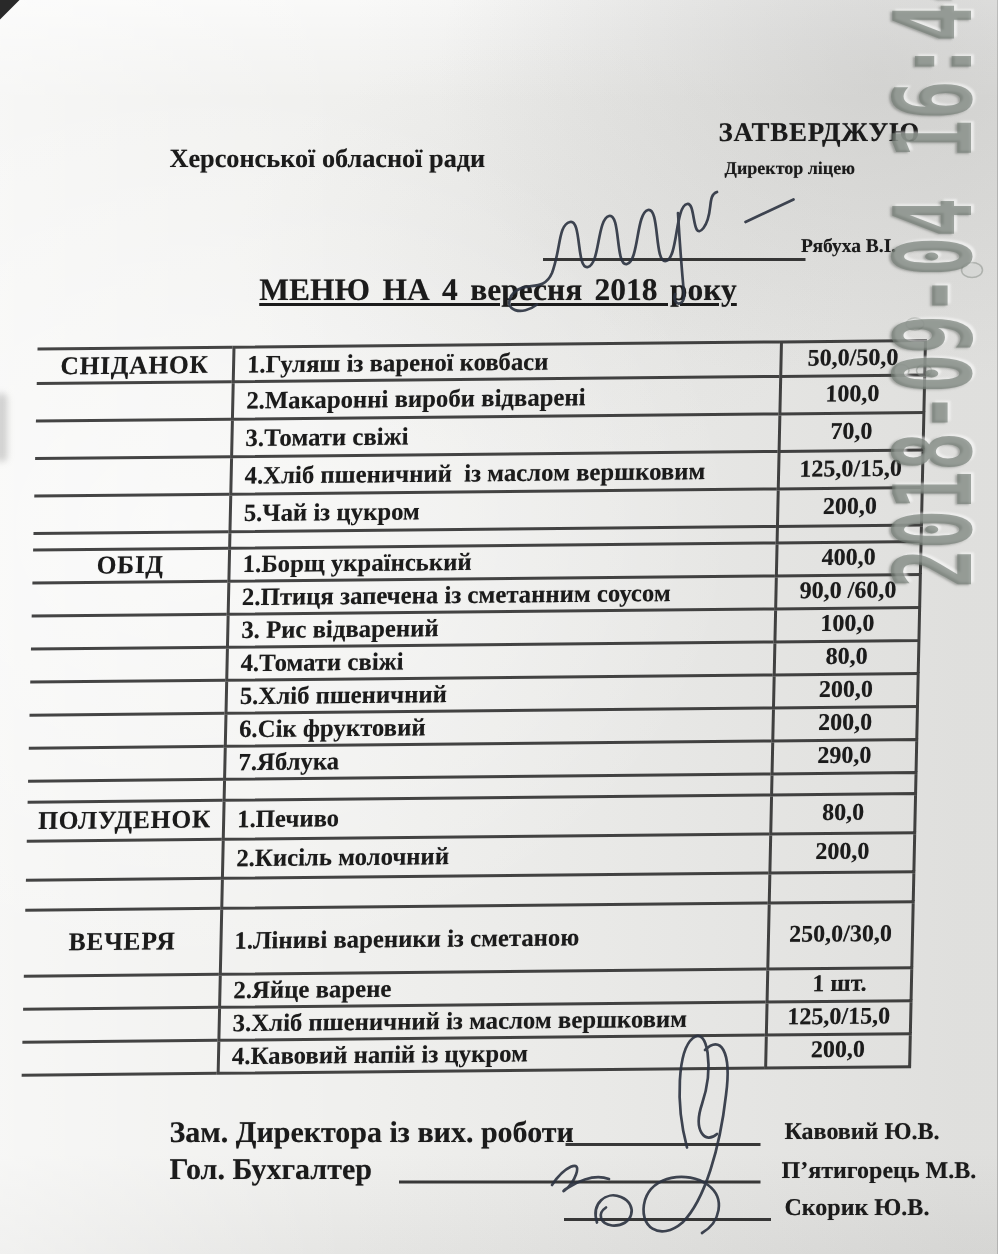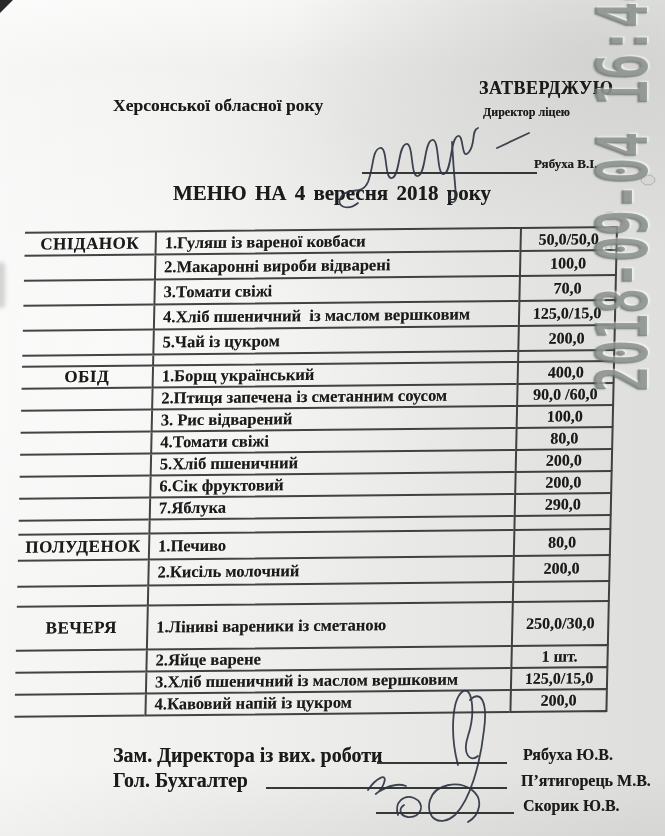--- a/index.html
+++ b/index.html
@@ -15,21 +15,21 @@
     font-family:"Liberation Serif","DejaVu Serif",serif;
     color:#1b1b1b;
   }
   .doc-text{position:absolute; font-weight:bold; text-shadow:0 0 0.5px rgba(0,0,0,0.45); white-space:nowrap;}
   .org1{left:113px; top:70px;  font-size:17.5px;}
   .org2{left:113px; top:95px;  font-size:17.5px;}
   .approve{left:479px; top:78px; font-size:18px; letter-spacing:0.5px;font-family:Liberation Serif, serif;}
   .approve-role{left:483px; top:105px; font-size:12px;}
   .approver{left:534px; top:156px; font-size:13px;}
   .sig-line-top{position:absolute; left:362px; top:172px; width:175px; border-top:2px solid rgba(25,25,25,0.85);}
-  .title{left:0; top:181px; width:642px; padding-left:22px; box-sizing:border-box; text-align:center; font-size:21px; word-spacing:3px;}
+  .title{left:0; top:181px; width:642px; padding-left:22px; box-sizing:border-box; text-align:center; font-size:21px; word-spacing:3px;text-decoration:underline;}
 
   
   :root{--line:rgba(28,28,28,0.82);}
   .menu-table{
     position:absolute; left:25px; top:226px; width:593px;
     transform:rotate(-0.55deg) skewX(-1.8deg); transform-origin:top right;
   }
   .trow{display:flex; box-sizing:border-box;}
   .trow > div{box-sizing:border-box; border-bottom:2px solid var(--line);}
   .trow:first-child > div{border-top:2px solid var(--line);}
@@ -66,21 +66,21 @@
   .sig-svg{position:absolute; left:0; top:0; pointer-events:none; z-index:20;}
 </style>
 </head>
 <body>
 
 <div class="page">
 
   <div class="corner-mark"></div>
   <div class="edge-smudge"></div>
 
-  <div class="doc-text org2">Херсонської обласної року</div>
+  <div class="doc-text org2">Херсонської обласної ради</div>
   <div class="doc-text approve">ЗАТВЕРДЖУЮ</div>
   <div class="doc-text approve-role">Директор ліцею</div>
   <div class="doc-text approver">Рябуха В.І.</div>
   <div class="sig-line-top"></div>
 
   <div class="doc-text title">МЕНЮ  НА 4 вересня  2018 року</div>
 
   <div class="menu-table">
       <div class="trow sec0">
         <div class="c1 sec0">СНІДАНОК</div>
@@ -184,21 +184,21 @@
       </div>
       <div class="trow sec3">
         <div class="c1 sec3"></div>
         <div class="c2">4.Кавовий напій із цукром</div>
         <div class="c3">200,0</div>
       </div>
     </div>
 
   <div class="doc-text f-label" style="left:113px; top:744px;">Зам. Директора із вих. роботи</div>
   <div class="f-line" style="left:377px; top:762px; width:130px;"></div>
-  <div class="doc-text f-name" style="left:523px; top:746px;">Рябуха Ю.В.</div>
+  <div class="doc-text f-name" style="left:523px; top:746px;">Кавовий Ю.В.</div>
 
   <div class="doc-text f-label" style="left:113px; top:769px;">Гол. Бухгалтер</div>
   <div class="f-line" style="left:266px; top:787px; width:241px;"></div>
   <div class="doc-text f-name" style="left:521px; top:772px;">П’ятигорець М.В.</div>
 
   <div class="f-line" style="left:376px; top:812px; width:138px;"></div>
   <div class="doc-text f-name" style="left:523px; top:797px;">Скорик Ю.В.</div>
 
   <svg class="sig-svg" width="665" height="836" viewBox="0 0 665 836">
     <g stroke="#2b3240" stroke-width="1.8" fill="none" stroke-linecap="round" opacity="0.9">

